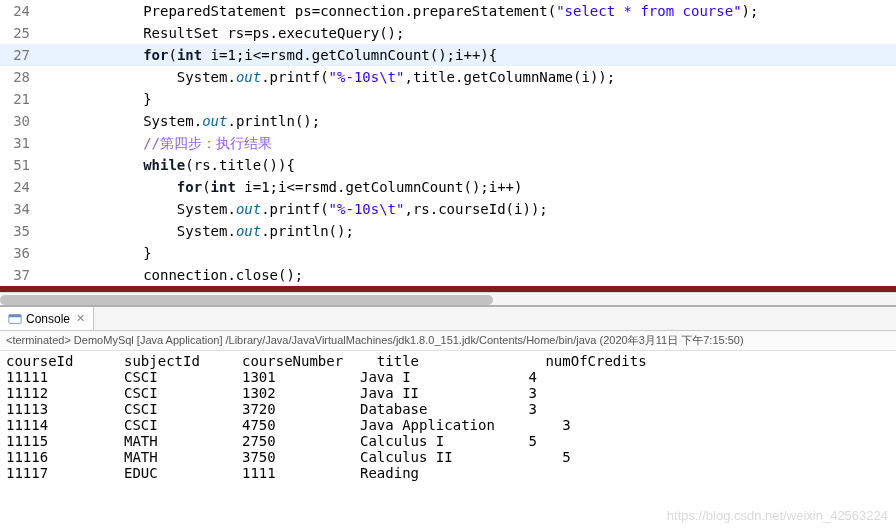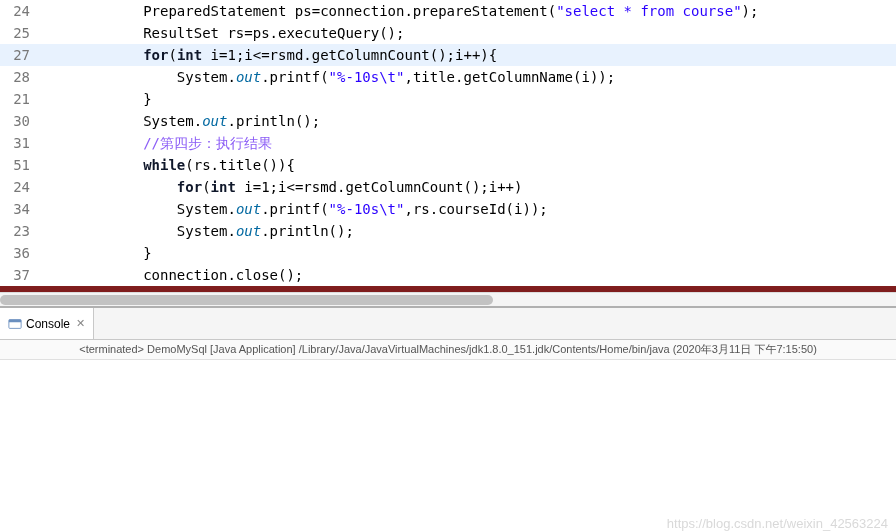--- a/index.html
+++ b/index.html
@@ -15,45 +15,45 @@
   .str { color: #2a00ff; }
   .cmt { color: #8b5cf6; }
   .static { color: #0369a1; font-style: italic; }
   .punc, .plain { color: #000; text-align: center; }
 
   .hscroll { height: 14px; background: #f4f4f4; border-top: 1px solid #dcdcdc; position: relative; }
   .hscroll-thumb { position: absolute; left: 0; top: 2px; height: 10px; width: 55%; background: #c2c2c2; border-radius: 5px; }
 
   
   .console { flex: 1 1 auto; display: flex; flex-direction: column; border-top: 2px solid #b0b0b0; }
-  .console-tabbar { display: flex; align-items: center; height: 32px; background: #f5f5f5; border-bottom: 1px solid #c8c8c8; font-family: "Helvetica Neue", Arial, sans-serif; font-size: 12px; }
+  .console-tabbar { display: flex; align-items: center; height: 24px; background: #f5f5f5; border-bottom: 1px solid #c8c8c8; font-family: "Helvetica Neue", Arial, sans-serif; font-size: 12px; }
   .console-tab { display: flex; align-items: center; gap: 4px; padding: 0 8px; background: #fff; border-right: 1px solid #c8c8c8; height: 100%; }
   .console-tab .icon svg { display: block; }
   .close-x { color: #888; font-size: 11px; padding-left: 2px; }
 
-  .console-terminated { font-family: "Helvetica Neue", Arial, sans-serif; font-size: 11px; color: #555; padding: 2px 6px; border-bottom: 1px solid #e0e0e0; background: #fafafa; text-align: center; }
+  .console-terminated { font-family: "Helvetica Neue", Arial, sans-serif; font-size: 11px; color: #555; padding: 2px 6px; border-bottom: 1px solid #e0e0e0; background: #fafafa; }
 
   .console-output { flex: 1; font-family: "Menlo","Consolas",monospace; font-size: 14px; color: #000; padding: 2px 6px; white-space: pre; overflow: hidden; position: relative; }
-  .watermark { position: absolute; right: 8px; bottom: 0; color: #d9d9d9; font-size: 13px; font-family: Arial, sans-serif; }
+  .watermark { position: absolute; right: 8px; bottom: 8px; color: #d9d9d9; font-size: 13px; font-family: Arial, sans-serif; }
 </style>
 </head>
 <body>
 
 <div class="editor" id="editor">
     <div class="code-line"><span class="line-num">24</span><span class="code"><span class="plain">            PreparedStatement ps=connection.prepareStatement(</span><span class="str">"select * from course"</span><span class="plain">);</span></span></div>
     <div class="code-line"><span class="line-num">25</span><span class="code"><span class="plain">            ResultSet rs=ps.executeQuery();</span></span></div>
     <div class="code-line highlight"><span class="line-num">27</span><span class="code"><span class="plain">            </span><span class="kw">for</span><span class="plain">(</span><span class="kw">int</span><span class="plain"> i=1;i&lt;=rsmd.getColumnCount();i++){</span></span></div>
     <div class="code-line"><span class="line-num">28</span><span class="code"><span class="plain">                System.</span><span class="static">out</span><span class="plain">.printf(</span><span class="str">"%-10s\t"</span><span class="plain">,title.getColumnName(i));</span></span></div>
     <div class="code-line"><span class="line-num">21</span><span class="code"><span class="plain">            }</span></span></div>
     <div class="code-line"><span class="line-num">30</span><span class="code"><span class="plain">            System.</span><span class="static">out</span><span class="plain">.println();</span></span></div>
     <div class="code-line"><span class="line-num">31</span><span class="code"><span class="plain">            </span><span class="cmt">//第四步：执行结果</span></span></div>
     <div class="code-line"><span class="line-num">51</span><span class="code"><span class="plain">            </span><span class="kw">while</span><span class="plain">(rs.title()){</span></span></div>
     <div class="code-line"><span class="line-num">24</span><span class="code"><span class="plain">                </span><span class="kw">for</span><span class="plain">(</span><span class="kw">int</span><span class="plain"> i=1;i&lt;=rsmd.getColumnCount();i++)</span></span></div>
     <div class="code-line"><span class="line-num">34</span><span class="code"><span class="plain">                System.</span><span class="static">out</span><span class="plain">.printf(</span><span class="str">"%-10s\t"</span><span class="plain">,rs.courseId(i));</span></span></div>
-    <div class="code-line"><span class="line-num">23</span><span class="code"><span class="plain">                System.</span><span class="static">out</span><span class="plain">.println();</span></span></div>
+    <div class="code-line"><span class="line-num">35</span><span class="code"><span class="plain">                System.</span><span class="static">out</span><span class="plain">.println();</span></span></div>
     <div class="code-line"><span class="line-num">36</span><span class="code"><span class="plain">            }</span></span></div>
     <div class="code-line"><span class="line-num">37</span><span class="code"><span class="plain">            connection.close();</span></span></div>
   </div>
 <div class="hscroll">
   <div class="hscroll-thumb"></div>
 </div>
 
 <div class="console">
   <div class="console-tabbar">
     <div class="console-tab">
@@ -61,16 +61,23 @@
         <svg width="14" height="14" viewBox="0 0 16 16">
             <rect x="1" y="3" width="14" height="10" rx="1" fill="#fff" stroke="#6a8fbf" stroke-width="1"></rect>
             <rect x="1" y="3" width="14" height="3" fill="#6a8fbf"></rect>
           </svg>
       </span>
       <span>Console</span>
       <span class="close-x">✕</span>
     </div>
   </div>
   <div class="console-terminated">&lt;terminated&gt; DemoMySql [Java Application] /Library/Java/JavaVirtualMachines/jdk1.8.0_151.jdk/Contents/Home/bin/java (2020年3月11日 下午7:15:50)</div>
-  <div class="console-output" id="console-output">
+  <div class="console-output" id="console-output"><div>courseId      subjectId     courseNumber    title               numOfCredits    
+11111         CSCI          1301          Java I              4             
+11112         CSCI          1302          Java II             3             
+11113         CSCI          3720          Database            3             
+11114         CSCI          4750          Java Application        3             
+11115         MATH          2750          Calculus I          5             
+11116         MATH          3750          Calculus II             5             
+11117         EDUC          1111          Reading                           </div>
     <span class="watermark">https://blog.csdn.net/weixin_42563224</span>
   </div>
 </div>
 
 </body></html>

